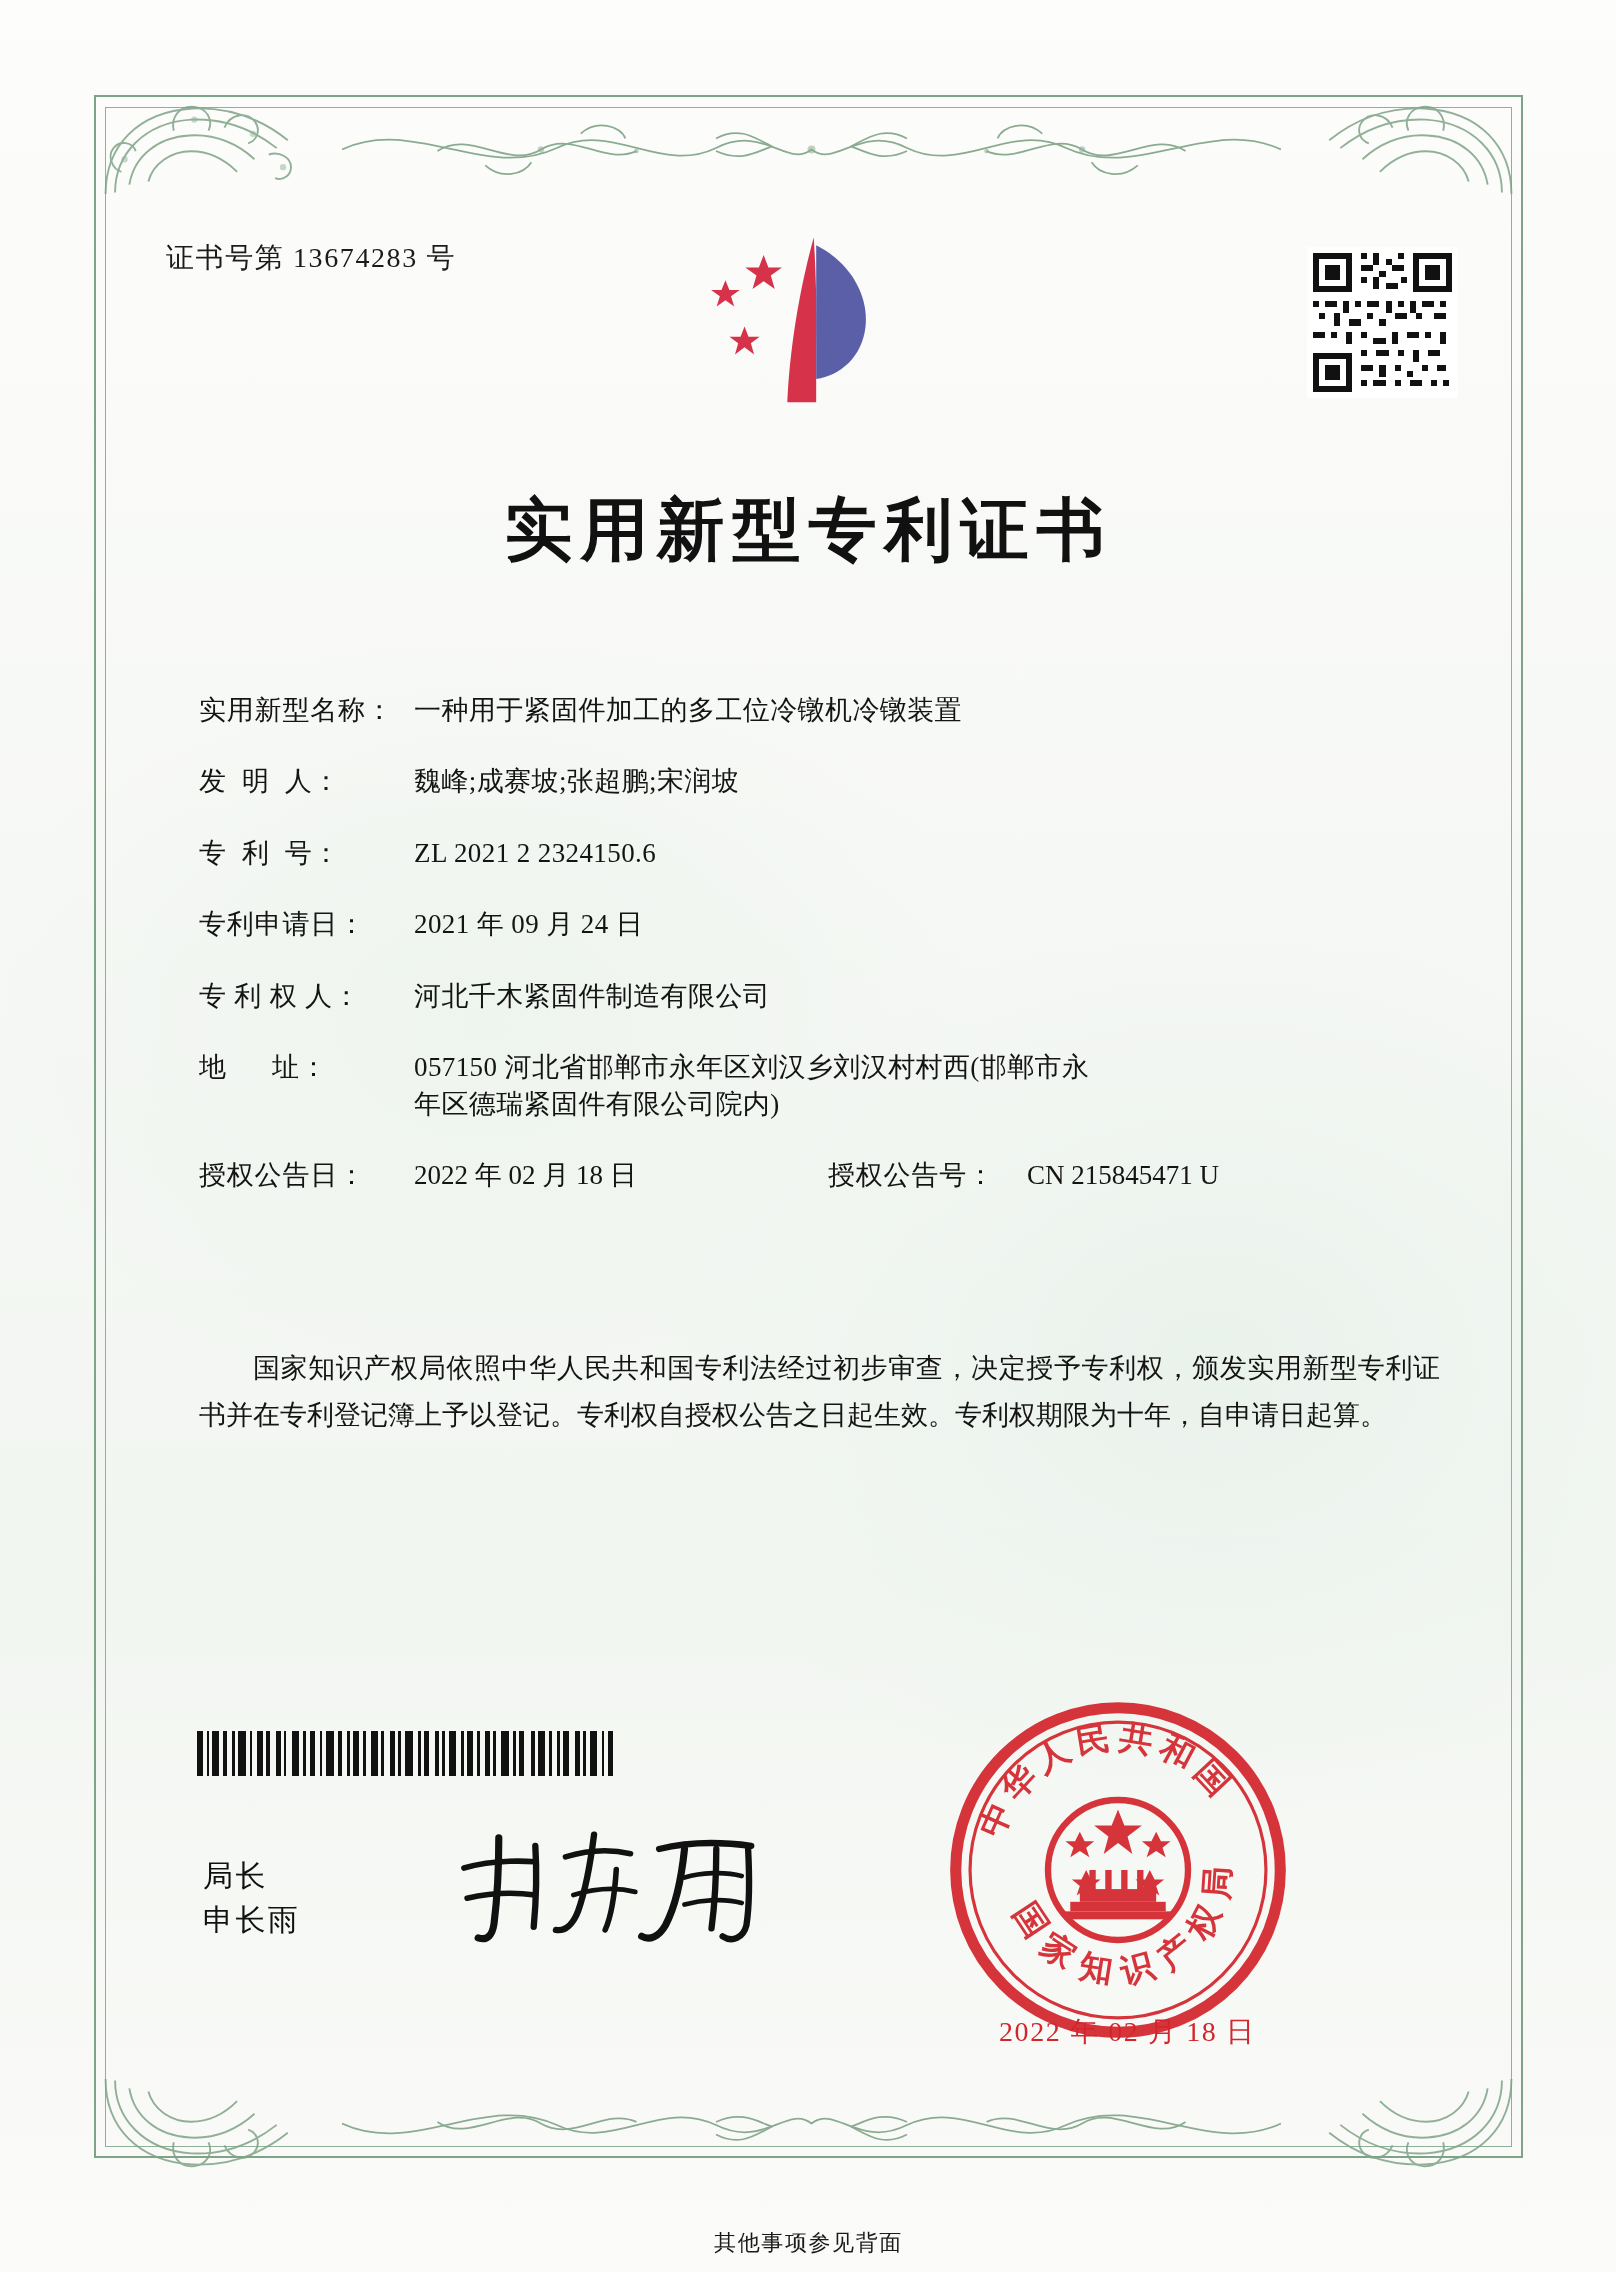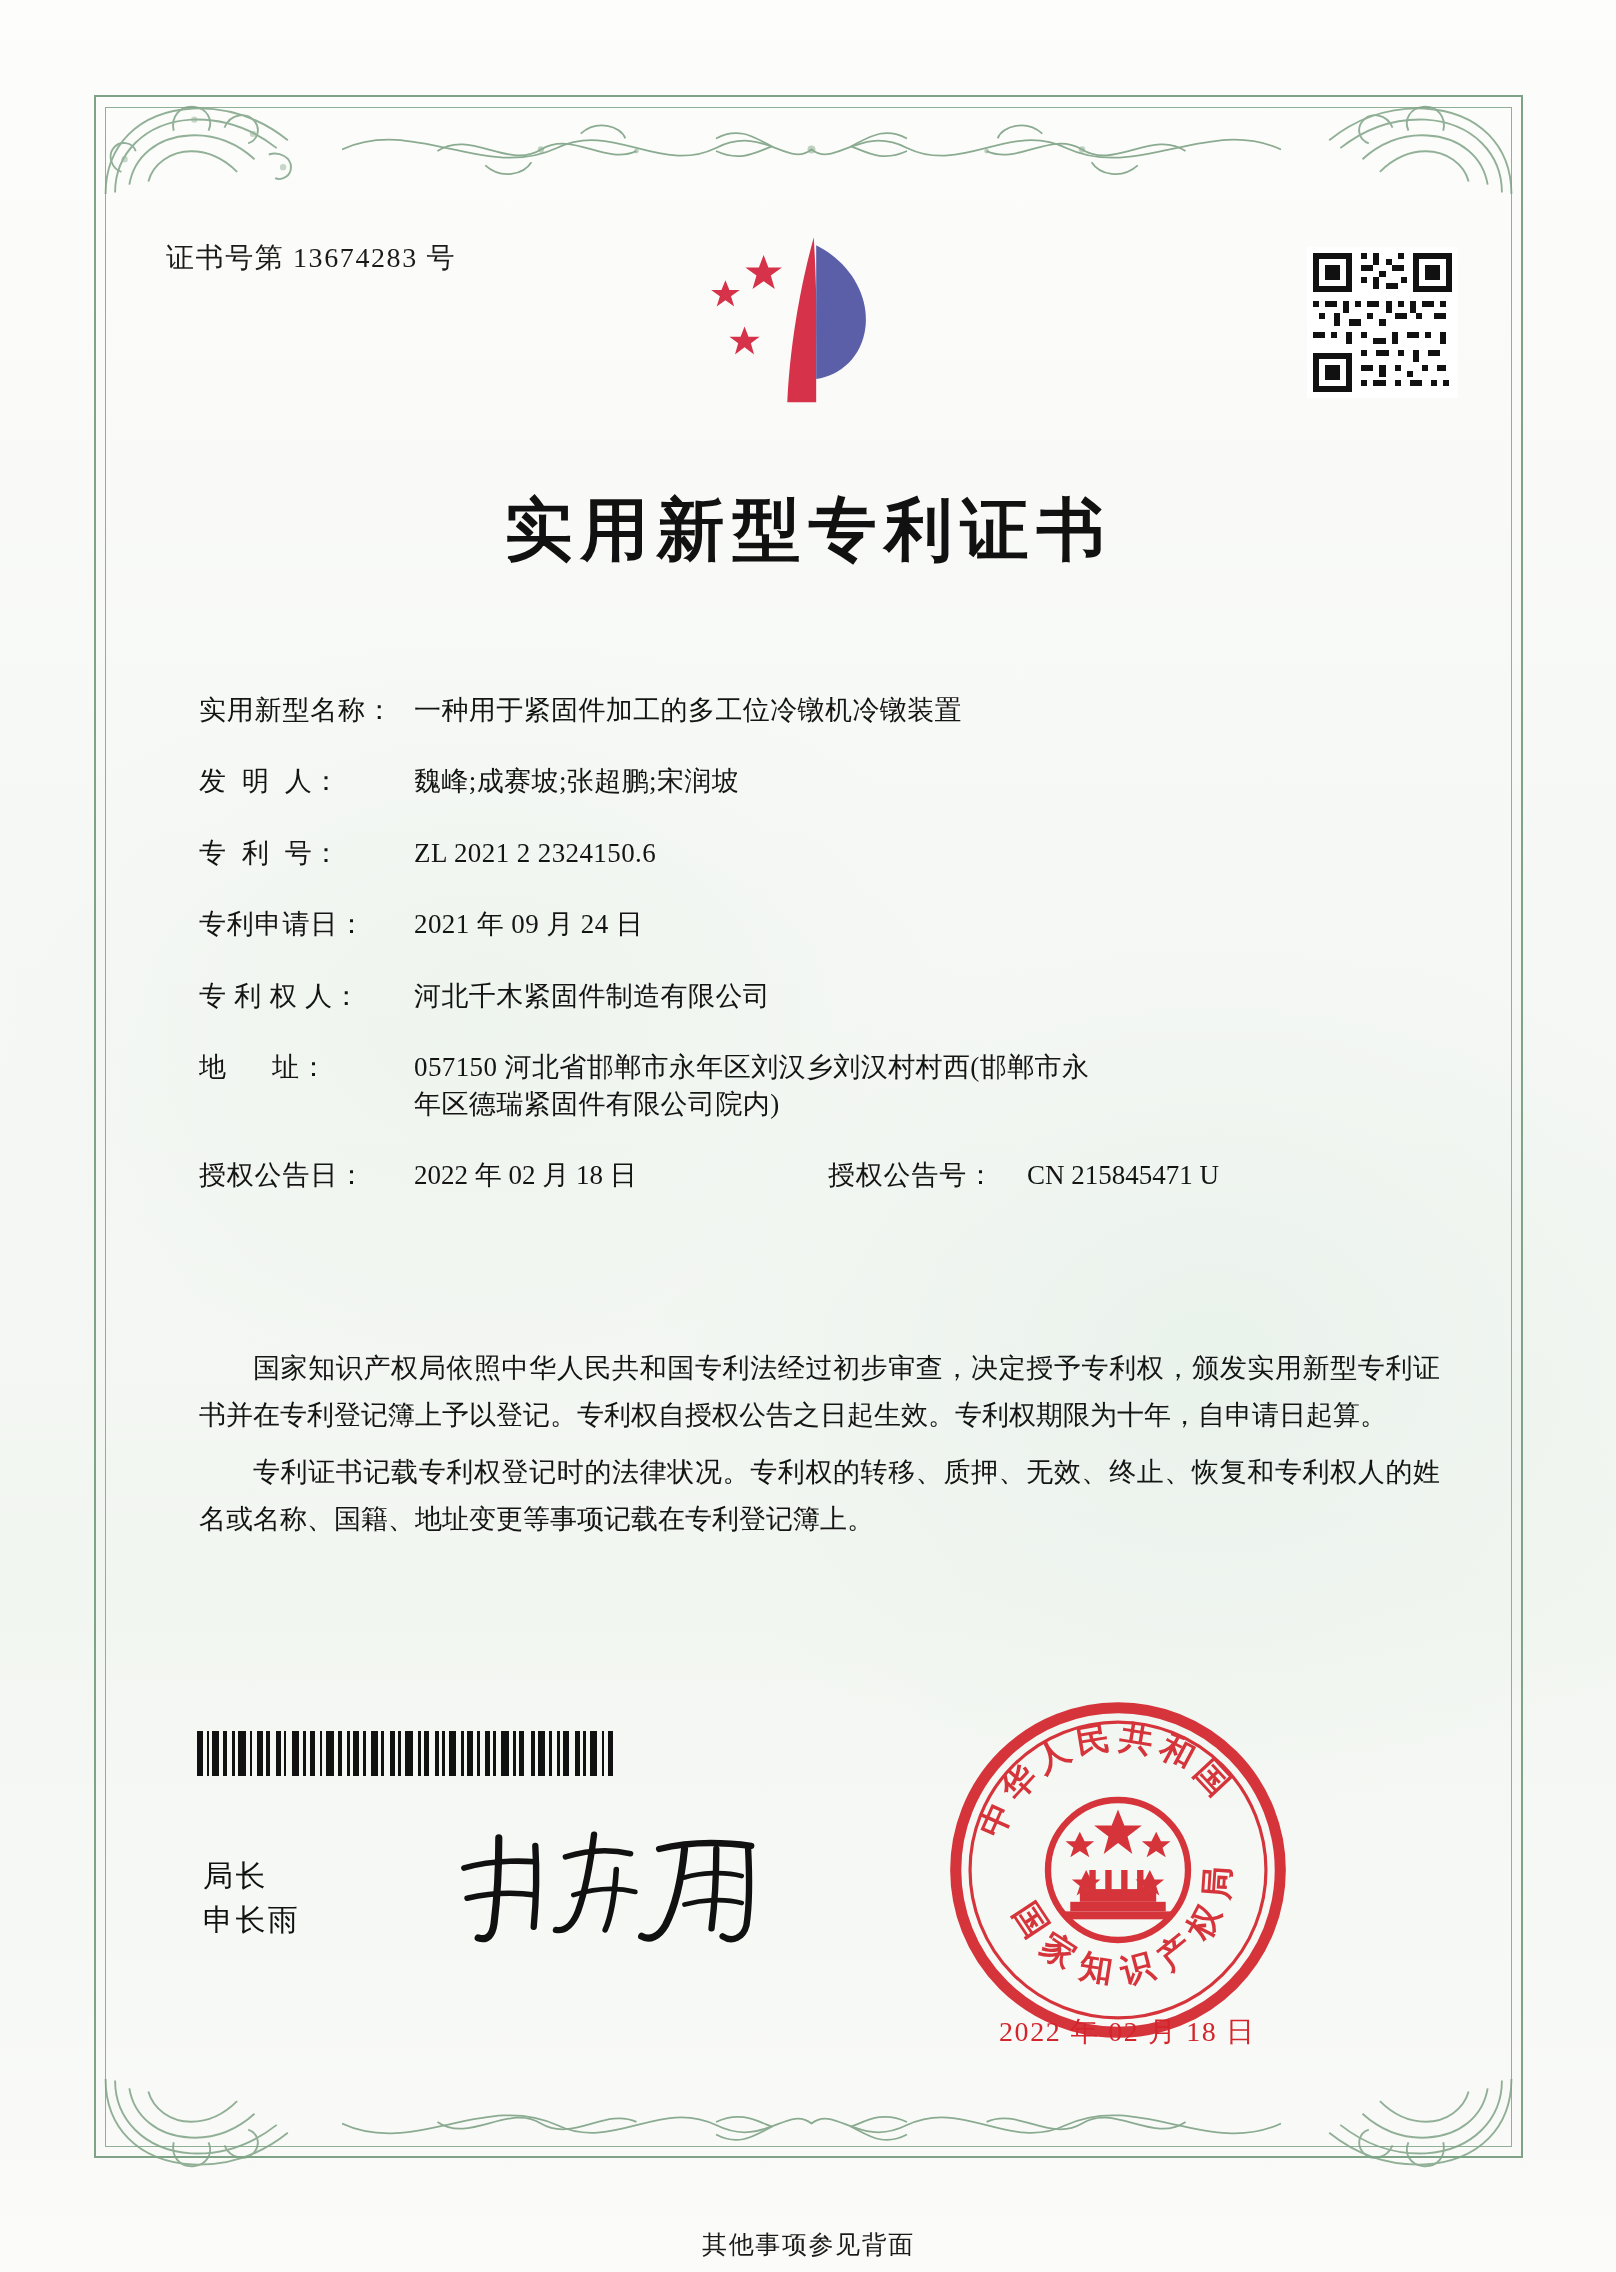--- a/index.html
+++ b/index.html
@@ -231,21 +231,21 @@
     font-size: 26px;
     color: #1a1a1a;
     letter-spacing: 1.6px;
   }
 
   .footnote {
     position: absolute;
     left: 0; right: 0;
     top: 2228px;
     text-align: center;
-    font-size: 25px;
+    font-size: 22px;
     color: #1a1a1a;
     letter-spacing: 1.6px;
   }
 </style>
 </head>
 <body>
 
 <div class="page">
 
   <div class="border-outer"></div>
@@ -474,21 +474,20 @@
       <div class="col-b">
         <div class="col-label short">授权公告号：</div>
         <div class="col-value">CN 215845471 U</div>
       </div>
     </div>
 
   </div>
 
   <div class="paras">
     <p>国家知识产权局依照中华人民共和国专利法经过初步审查，决定授予专利权，颁发实用新型专利证书并在专利登记簿上予以登记。专利权自授权公告之日起生效。专利权期限为十年，自申请日起算。</p>
-    <p>专利证书记载专利权登记时的法律状况。专利权的转移、质押、无效、终止、恢复和专利权人的姓名或名称、国籍、地址变更等事项记载在专利登记簿上。</p>
   </div>
 
   <div class="barcode">
     <span style="width:5.6px;background:#111"></span>
       <span style="width:4px;background:#fff0"></span>
     <span style="width:2.4px;background:#111"></span>
       <span style="width:3.2px;background:#fff0"></span>
     <span style="width:7.2px;background:#111"></span>
       <span style="width:4px;background:#fff0"></span>
     <span style="width:3.2px;background:#111"></span>

